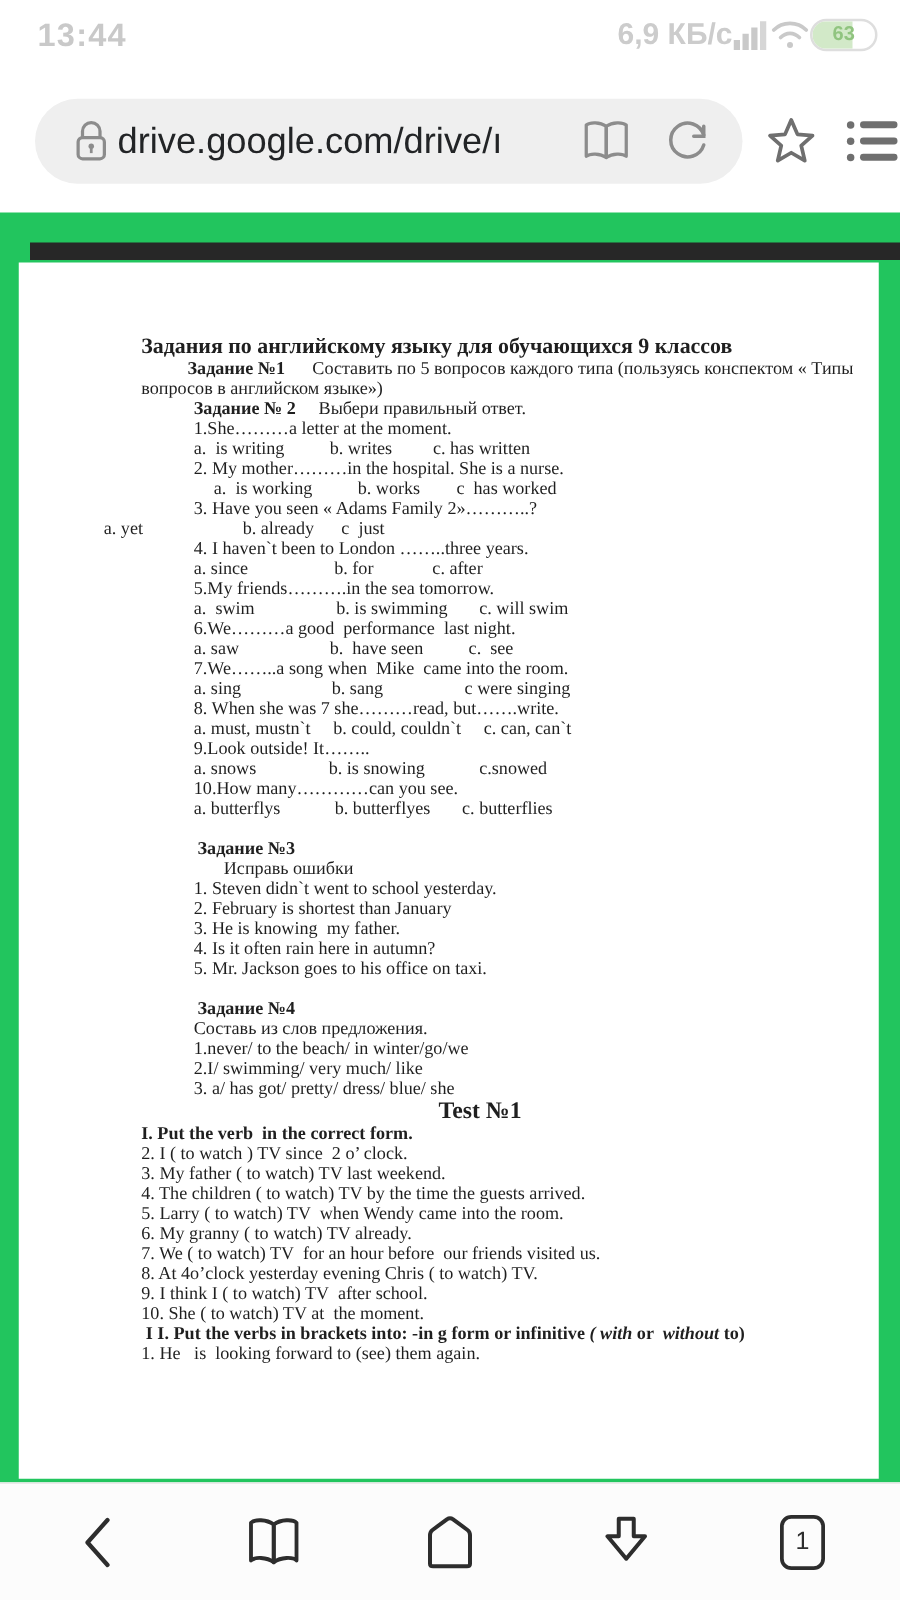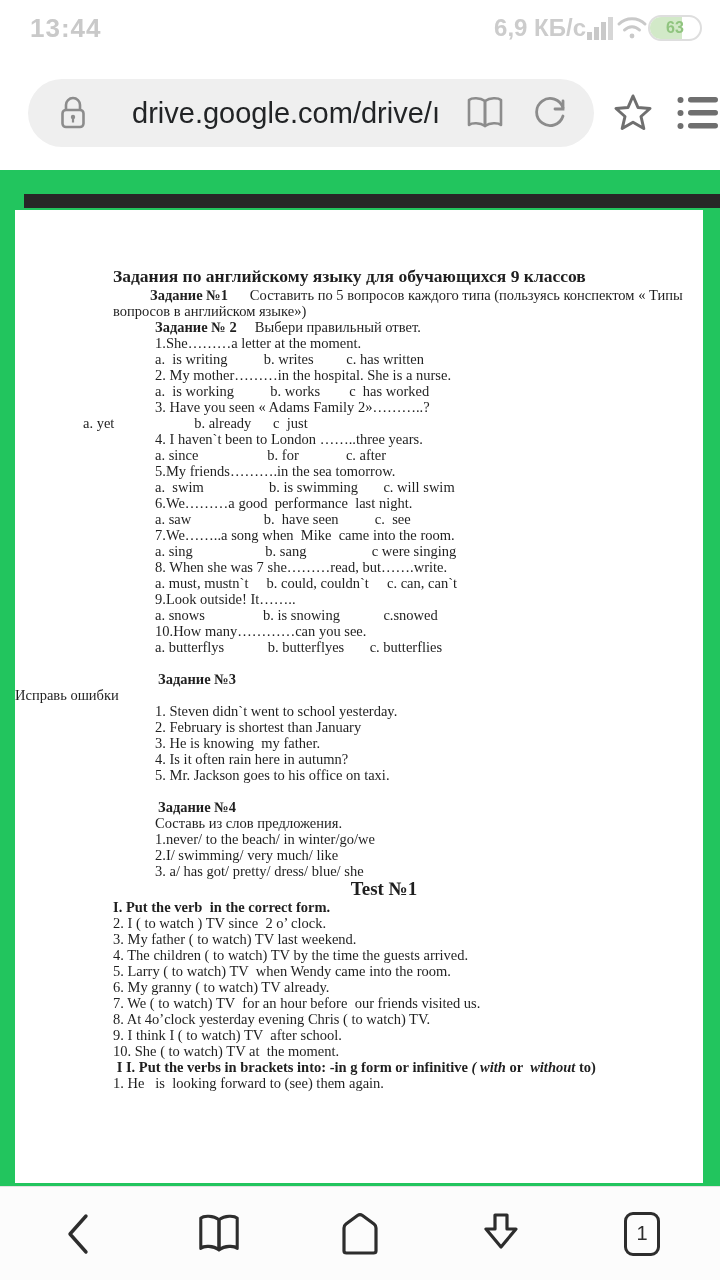--- a/index.html
+++ b/index.html
@@ -17,22 +17,22 @@
   .battery { position:relative; width:54px; height:26px; border:2px solid #dedede;
     border-radius:13px; overflow:hidden; display:flex; align-items:center; justify-content:center; }
   .battery .bat-fill { position:absolute; left:0; top:0; bottom:0; width:63%; background:#d2e9c8; }
   .battery .bat-num { position:relative; font-size:16px; font-weight:bold; color:#90c47f; }
 
   
   .url-row { position:absolute; top:56px; left:0; width:720px; height:114px; background:#fff;
     display:flex; align-items:center; }
   .url-pill { margin-left:28px; width:570px; height:68px; background:#efefef; border-radius:34px;
     display:flex; align-items:center; padding:0 26px 0 30px; }
-  .url-text { flex:1; margin-left:18px; font-size:29px; color:#222426; white-space:nowrap;
-    overflow:hidden;text-align:center; }
+  .url-text { flex:1; margin-left:6px; font-size:29px; color:#222426; white-space:nowrap;
+    overflow:hidden; }
   .pill-icon { flex:0 0 auto; display:flex; align-items:center; justify-content:center; }
   .outer-icons { display:flex; align-items:center; gap:22px; margin-left:18px; }
 
   
   .viewer { position:absolute; top:170px; left:0; width:720px; height:1016px; background:#22c55e; }
   .page-edge { position:absolute; top:24px; left:24px; right:0; height:14px; background:#272727; }
   .doc-page { position:absolute; top:40px; left:15px; width:688px; height:973px; background:#ffffff; }
   .doc-content { padding-top:55px; }
   .doc-line { white-space:pre-wrap; font-family:"Liberation Serif", serif; font-size:14.5px;
     line-height:16px; color:#1f1f1f; }
@@ -129,40 +129,40 @@
     <div class="page-edge"></div>
     <div class="doc-page">
       <div class="doc-content">
           <div class="doc-line title" style="padding-left: 98px;"><span style="font-weight: bold;">Задания по английскому языку для обучающихся 9 классов</span></div>
           <div class="doc-line" style="padding-left: 135px;"><span style="font-weight: bold;">Задание №1</span><span>      Составить по 5 вопросов каждого типа (пользуясь конспектом « Типы</span></div>
           <div class="doc-line" style="padding-left: 98px;"><span>вопросов в английском языке»)</span></div>
           <div class="doc-line" style="padding-left: 140px;"><span style="font-weight: bold;">Задание № 2</span><span>     Выбери правильный ответ.</span></div>
           <div class="doc-line" style="padding-left: 140px;"><span>1.She………a letter at the moment.</span></div>
           <div class="doc-line" style="padding-left: 140px;"><span>a.  is writing          b. writes         c. has written</span></div>
           <div class="doc-line" style="padding-left: 140px;"><span>2. My mother………in the hospital. She is a nurse.</span></div>
-          <div class="doc-line" style="padding-left: 140px;"><span>a.  is working          b. works        c  has worked</span></div>
+          <div class="doc-line" style="padding-left: 140px; margin-left: 16px;"><span>a.  is working          b. works        c  has worked</span></div>
           <div class="doc-line" style="padding-left: 140px;"><span>3. Have you seen « Adams Family 2»………..?</span></div>
           <div class="doc-line" style="padding-left: 68px;"><span>a. yet                      b. already      c  just</span></div>
           <div class="doc-line" style="padding-left: 140px;"><span>4. I haven`t been to London ……..three years.</span></div>
           <div class="doc-line" style="padding-left: 140px;"><span>a. since                   b. for             c. after</span></div>
           <div class="doc-line" style="padding-left: 140px;"><span>5.My friends……….in the sea tomorrow.</span></div>
           <div class="doc-line" style="padding-left: 140px;"><span>a.  swim                  b. is swimming       c. will swim</span></div>
           <div class="doc-line" style="padding-left: 140px;"><span>6.We………a good  performance  last night.</span></div>
           <div class="doc-line" style="padding-left: 140px;"><span>a. saw                    b.  have seen          c.  see</span></div>
           <div class="doc-line" style="padding-left: 140px;"><span>7.We……..a song when  Mike  came into the room.</span></div>
           <div class="doc-line" style="padding-left: 140px;"><span>a. sing                    b. sang                  c were singing</span></div>
           <div class="doc-line" style="padding-left: 140px;"><span>8. When she was 7 she………read, but…….write.</span></div>
           <div class="doc-line" style="padding-left: 140px;"><span>a. must, mustn`t     b. could, couldn`t     c. can, can`t</span></div>
           <div class="doc-line" style="padding-left: 140px;"><span>9.Look outside! It……..</span></div>
           <div class="doc-line" style="padding-left: 140px;"><span>a. snows                b. is snowing            c.snowed</span></div>
           <div class="doc-line" style="padding-left: 140px;"><span>10.How many…………can you see.</span></div>
           <div class="doc-line" style="padding-left: 140px;"><span>a. butterflys            b. butterflyes       c. butterflies</span></div>
           <div class="doc-line" style="padding-left: 140px;"><span> </span></div>
           <div class="doc-line" style="padding-left: 143px;"><span style="font-weight: bold;">Задание №3</span></div>
-          <div class="doc-line" style=""><span>Исправь ошибки</span></div>
+          <div class="doc-line" style="padding-left: 140px; margin-left: 24px;"><span>Исправь ошибки</span></div>
           <div class="doc-line" style="padding-left: 140px;"><span>1. Steven didn`t went to school yesterday.</span></div>
           <div class="doc-line" style="padding-left: 140px;"><span>2. February is shortest than January</span></div>
           <div class="doc-line" style="padding-left: 140px;"><span>3. He is knowing  my father.</span></div>
           <div class="doc-line" style="padding-left: 140px;"><span>4. Is it often rain here in autumn?</span></div>
           <div class="doc-line" style="padding-left: 140px;"><span>5. Mr. Jackson goes to his office on taxi.</span></div>
           <div class="doc-line" style="padding-left: 140px;"><span> </span></div>
           <div class="doc-line" style="padding-left: 143px;"><span style="font-weight: bold;">Задание №4</span></div>
           <div class="doc-line" style="padding-left: 140px;"><span>Составь из слов предложения.</span></div>
           <div class="doc-line" style="padding-left: 140px;"><span>1.never/ to the beach/ in winter/go/we</span></div>
           <div class="doc-line" style="padding-left: 140px;"><span>2.I/ swimming/ very much/ like</span></div>

